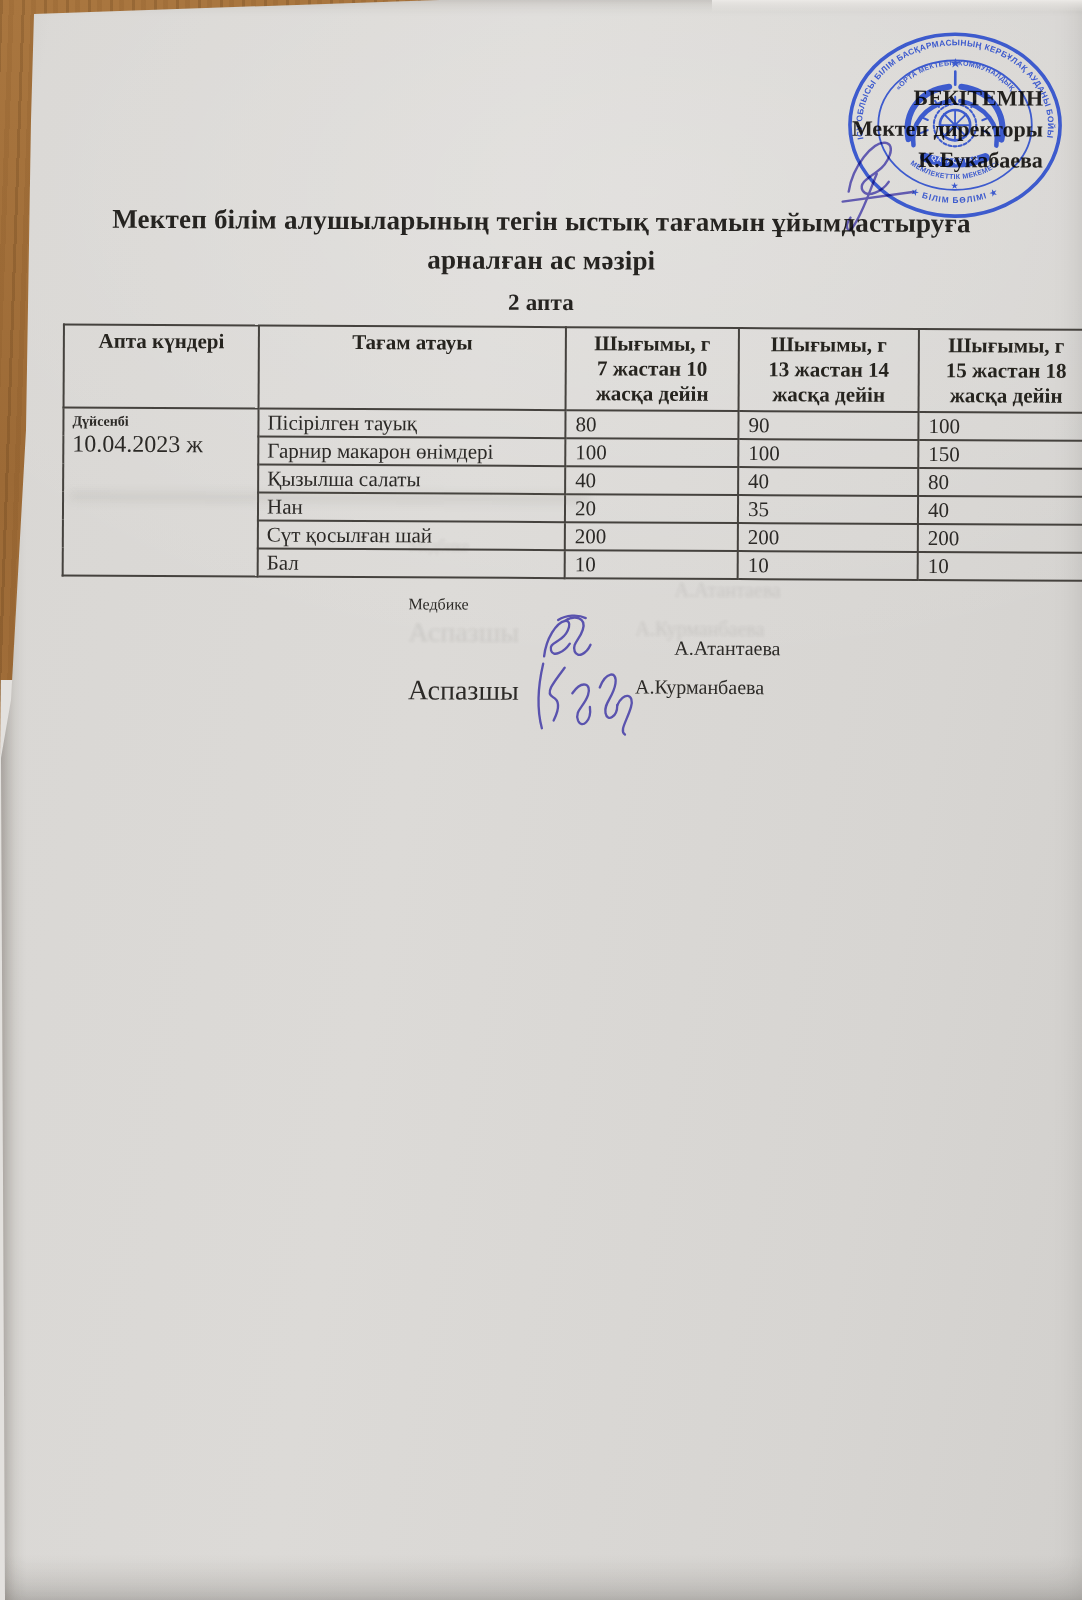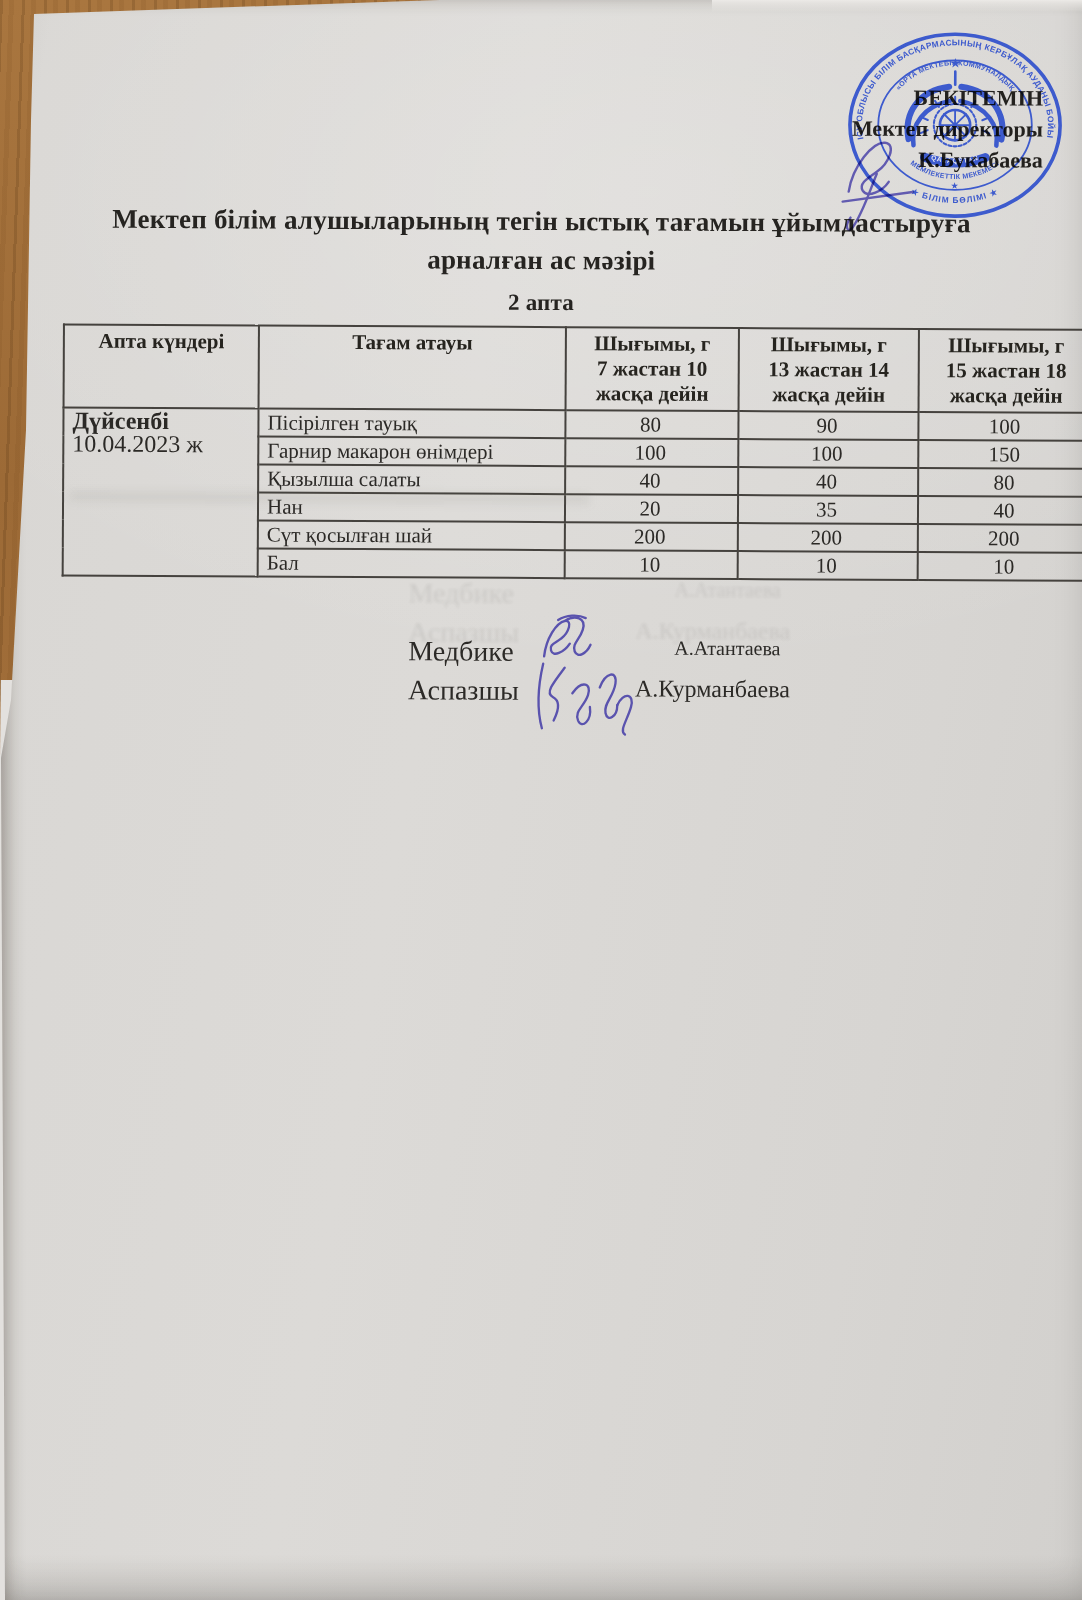--- a/index.html
+++ b/index.html
@@ -32,31 +32,31 @@
   .dir-sig{position:absolute;left:838px;top:126px;width:100px;height:110px;
     mix-blend-mode:multiply;opacity:.95;z-index:4;}
   .ink{fill:none;stroke:#5a53ae;stroke-width:2.4;stroke-linecap:round;stroke-linejoin:round;}
 
   table.menu{position:absolute;left:63px;top:326px;width:1030px;table-layout:fixed;
     border-collapse:collapse;background:transparent;}
   table.menu th,table.menu td{border:2px solid #45423e;overflow:hidden;}
   table.menu th{height:78px;vertical-align:top;padding:3px 2px 0 2px;font-size:21px;line-height:25px;
     font-weight:bold;text-align:center;color:#26241f;}
   table.menu td{height:24px;font-size:21px;line-height:23px;padding:1px 4px 1px 8px;color:#2b2926;}
-  table.menu td.num{text-align:center;padding-left:1px;}
+  table.menu td.num{text-align:left;padding-left:9px;}
   td.day-cell{vertical-align:top;padding-top:3px;}
-  .day-name{font-weight:bold;font-size:24px;}
+  .day-name{font-weight:bold;font-size:14px;}
   .day-date{font-size:24px;}
   .hline{display:block;}
 
   .sig-area{position:absolute;inset:0;pointer-events:none;}
-  .sig-area .role1{position:absolute;left:410px;top:636px;font-size:28px;}
+  .sig-area .role1{position:absolute;left:410px;top:596px;font-size:16px;}
   .sig-area .name1{position:absolute;left:676px;top:636px;font-size:20px;}
   .sig-area .role2{position:absolute;left:410px;top:675px;font-size:28px;}
-  .sig-area .name2{position:absolute;left:637px;top:675px;font-size:24px;}
+  .sig-area .name2{position:absolute;left:637px;top:675px;font-size:20px;}
   .sig-area .sig1{position:absolute;left:536px;top:610px;width:74px;height:66px;}
   .sig-area .sig2{position:absolute;left:528px;top:650px;width:120px;height:88px;}
   .sig-area.ghost{opacity:.09;filter:blur(1.4px);transform:translateY(-58px);}
   .crease{position:absolute;left:70px;top:494px;width:520px;height:10px;
     background:rgba(110,104,96,.10);filter:blur(4px);}
 </style>
 </head>
 <body>
 
 <div class="scene">

